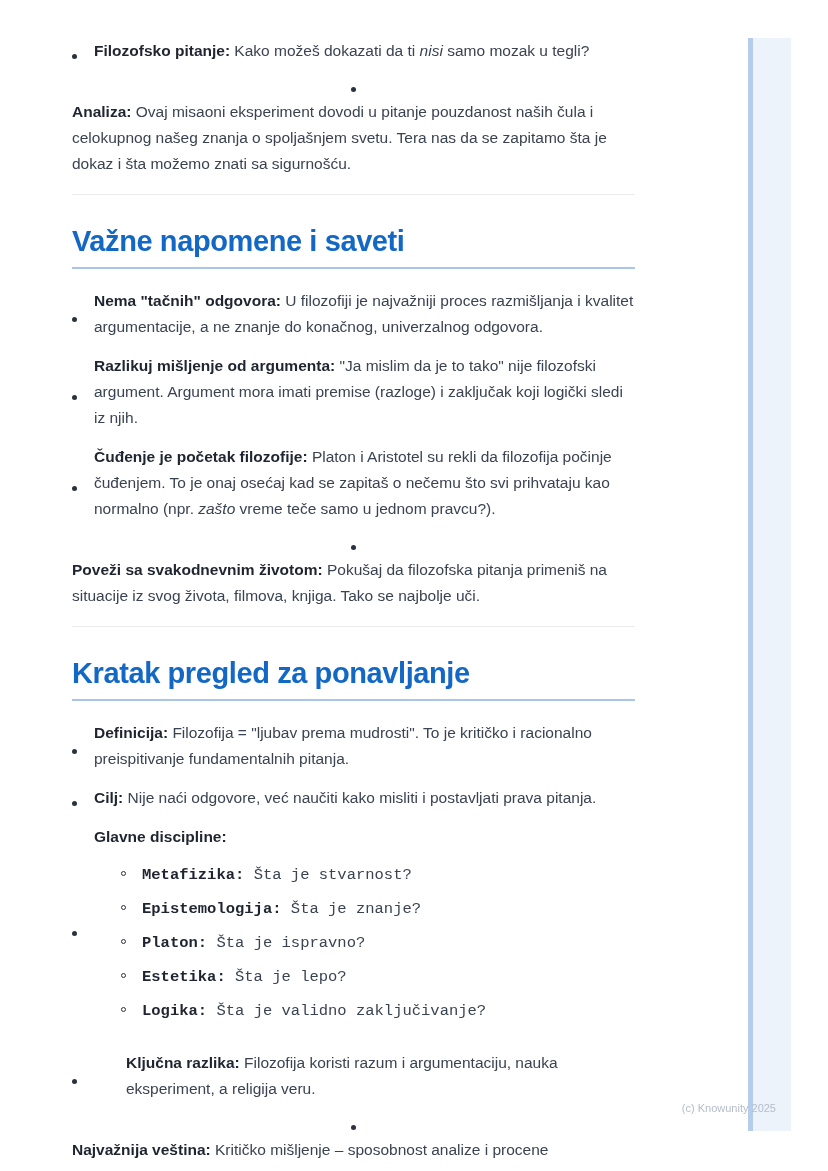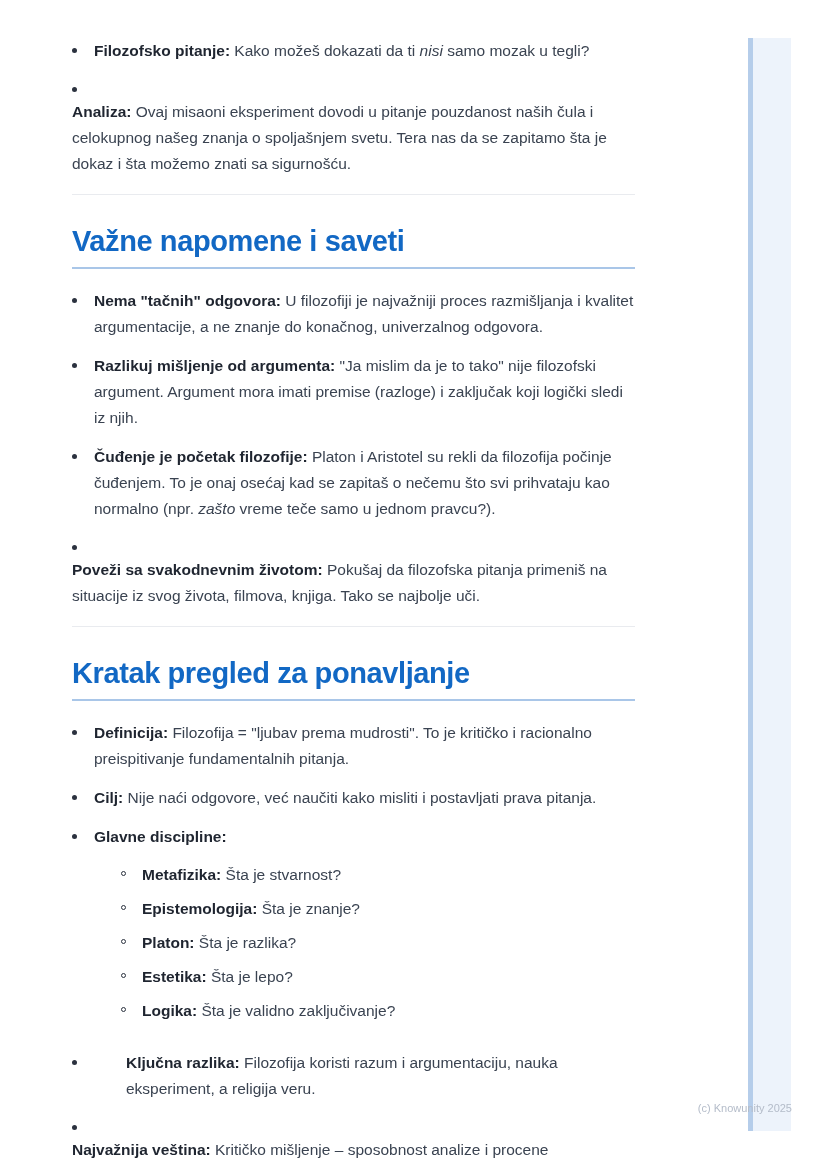--- a/index.html
+++ b/index.html
@@ -15,20 +15,21 @@
   }
   .content {
     position: absolute;
     left: 72px; top: 38px;
     width: 563px;
   }
   ul.bullet-list { list-style: none; }
   ul.bullet-list > li {
     display: flex;
     margin-bottom: 13px;
+    align-items: center;
   }
   ul.bullet-list > li:last-child { margin-bottom: 0; flex-direction: column; }
   .marker-col { flex: 0 0 22px; }
   .dot {
     display: block;
     width: 5px; height: 5px;
     border-radius: 50%;
     background: #2b323f;
     margin-top: 10px;
   }
@@ -60,38 +61,39 @@
   }
   .section-list { margin-top: 19px; }
   ul.sub-list {
     list-style: none;
     margin-top: 12px;
     margin-left: 27px;
   }
   ul.sub-list > li {
     display: flex;
     margin-bottom: 8px;
+    font-family: Liberation Mono, monospace;
   }
   .sub-marker-col { flex: 0 0 21px; }
   .spaced { margin-top: 18px; gap: 32px; }
   .edge-line {
     position: absolute;
     left: 748px; top: 38px;
     width: 5px; height: 1093px;
     background: #b5cdea;
   }
   .edge-fill {
     position: absolute;
     left: 753px; top: 38px;
     width: 38px; height: 1093px;
     background: #edf3fb;
   }
   .footer-copyright {
     position: absolute;
-    right: 36px; top: 1101px;
+    right: 52px; top: 1101px;
     font-size: 11px;
     line-height: 14px;
     color: #b4bcc9;
     z-index: 2;
   }
 </style>
 </head>
 <body>
 
 <div class="content">
@@ -194,21 +196,21 @@
               </span>
             <span class="item-text">
               <span class="lead">Epistemologija:</span><span> Šta je znanje?</span>
             </span>
           </li>
           <li>
             <span class="sub-marker-col">
                 <span class="ring"></span>
               </span>
             <span class="item-text">
-              <span class="lead">Platon:</span><span> Šta je razlika?</span>
+              <span class="lead">Platon:</span><span> Šta je ispravno?</span>
             </span>
           </li>
           <li>
             <span class="sub-marker-col">
                 <span class="ring"></span>
               </span>
             <span class="item-text">
               <span class="lead">Estetika:</span><span> Šta je lepo?</span>
             </span>
           </li>

